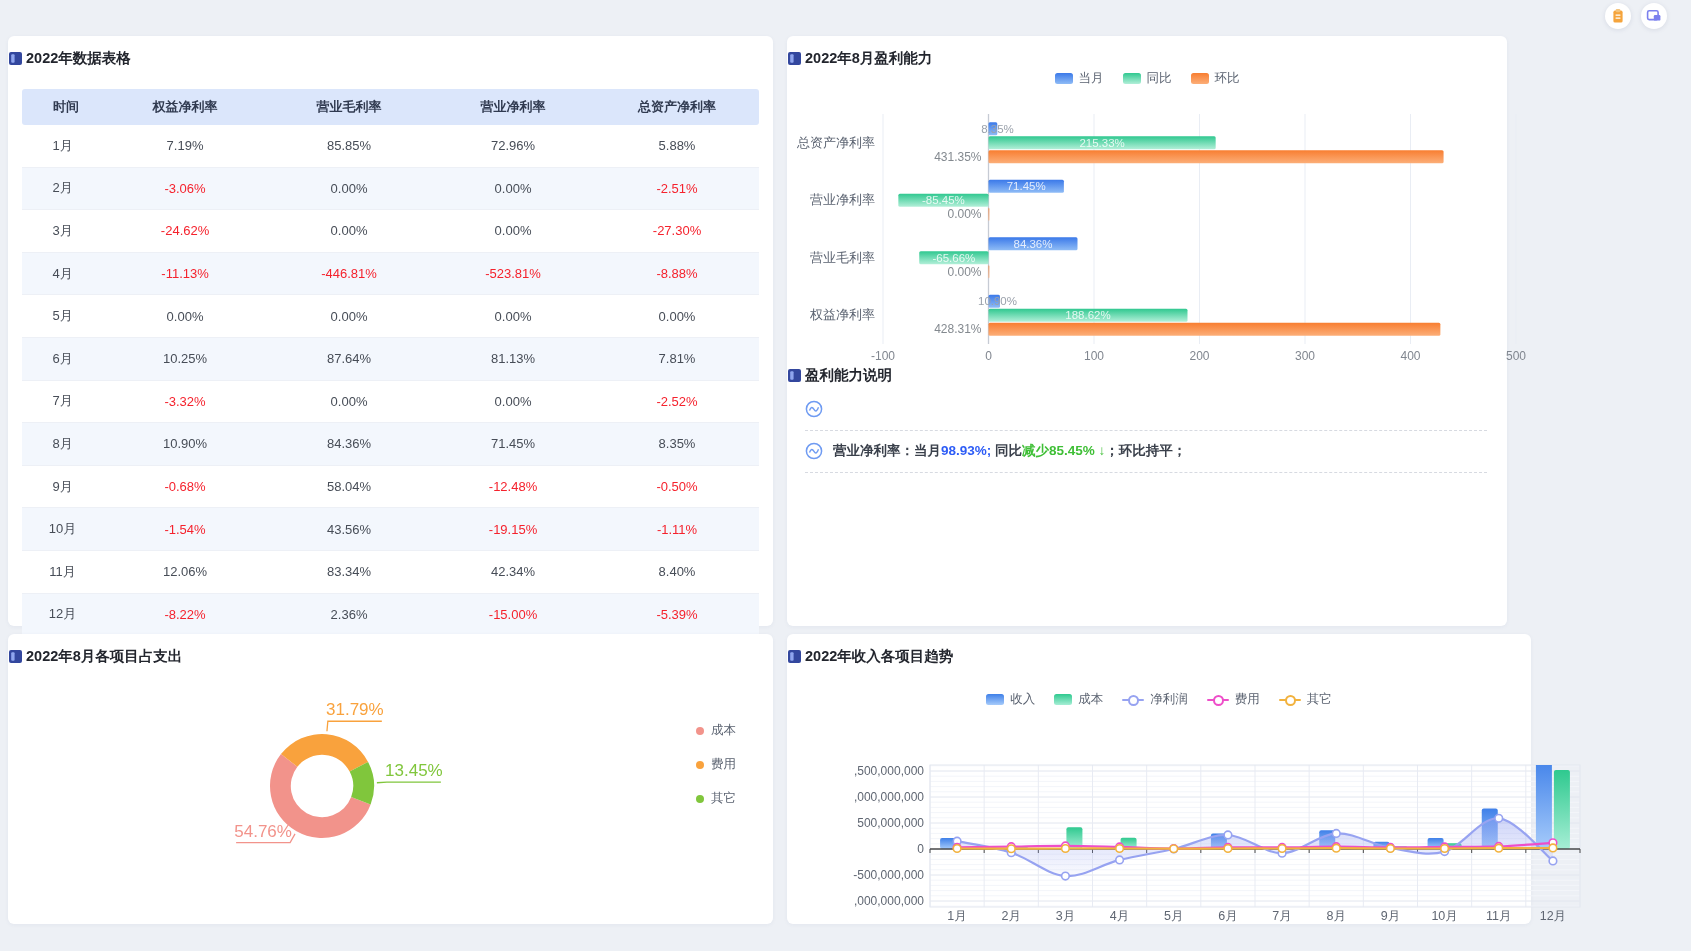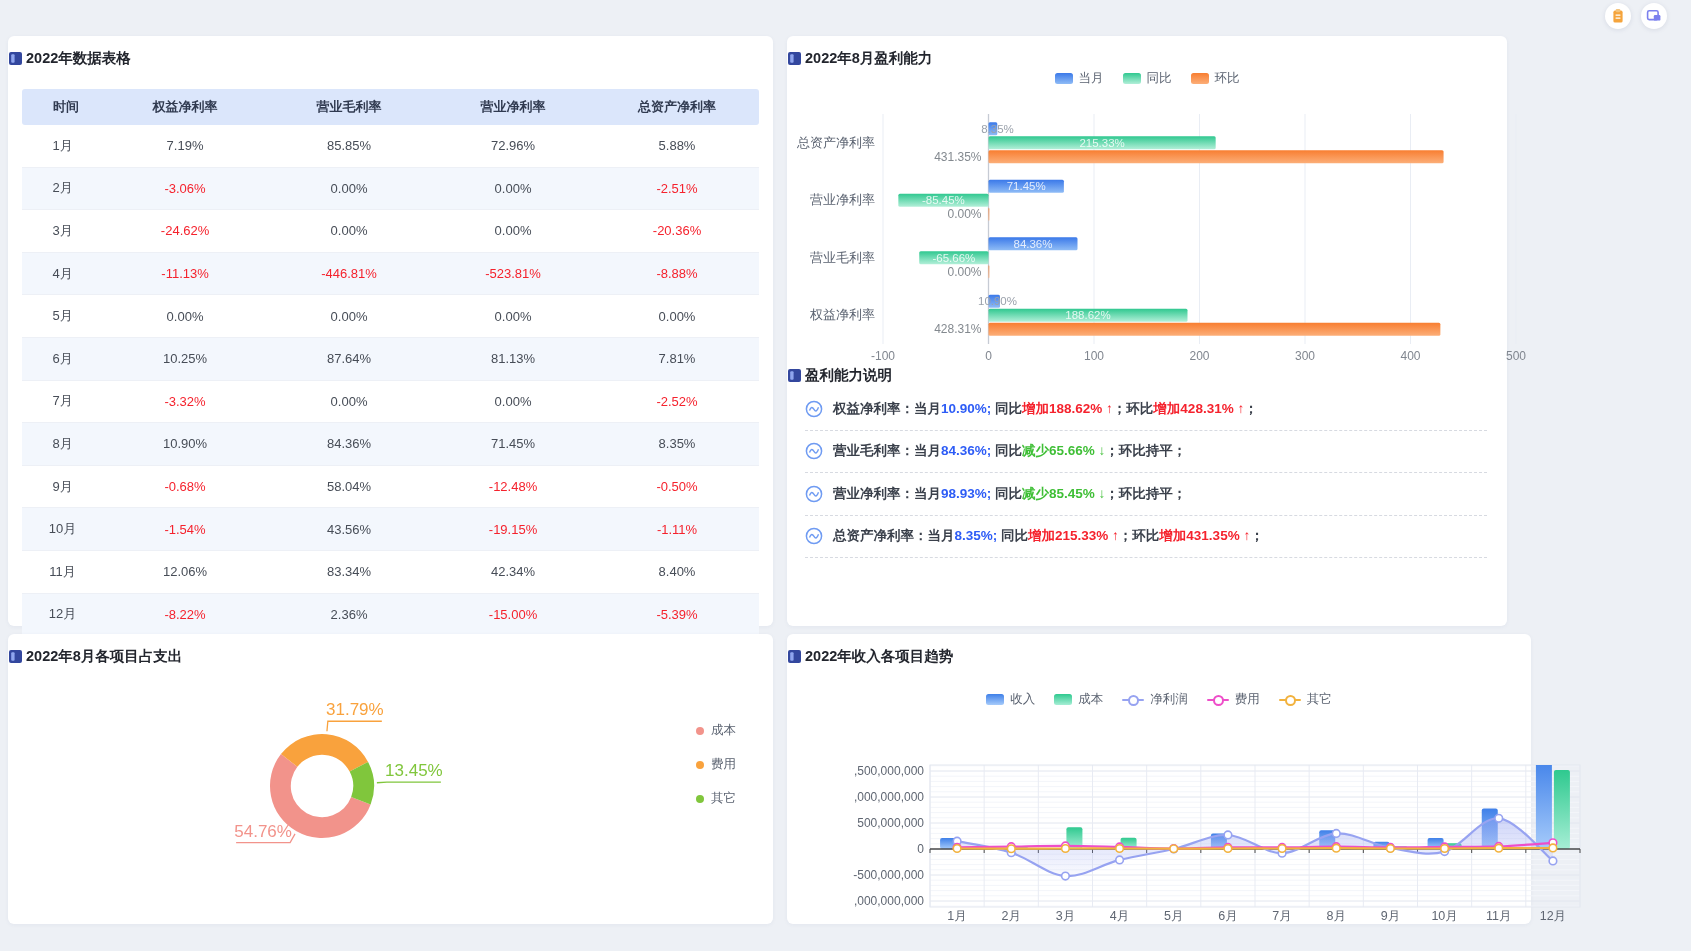--- a/index.html
+++ b/index.html
@@ -122,21 +122,21 @@
             <td class="neg">-3.06%</td>
             <td>0.00%</td>
             <td>0.00%</td>
             <td class="neg">-2.51%</td>
           </tr>
           <tr>
             <td>3月</td>
             <td class="neg">-24.62%</td>
             <td>0.00%</td>
             <td>0.00%</td>
-            <td class="neg">-20.36%</td>
+            <td class="neg">-27.30%</td>
           </tr>
           <tr>
             <td>4月</td>
             <td class="neg">-11.13%</td>
             <td class="neg">-446.81%</td>
             <td class="neg">-523.81%</td>
             <td class="neg">-8.88%</td>
           </tr>
           <tr>
             <td>5月</td>
@@ -291,48 +291,29 @@
       <span>盈利能力说明</span>
     </div>
     <div id="note-rows">
         <div class="note-row">
           <span class="picon">
             <svg width="18" height="18" viewBox="0 0 18 18">
               <circle cx="9" cy="9" r="7.6" fill="#fff" stroke="#6f9bf2" stroke-width="1.5"></circle>
               <path d="M4.5,10.5 C6,6.5 7.4,6.8 9,9.4 C10.6,12 12,11.4 13.5,7.2" fill="none" stroke="#6f9bf2" stroke-width="1.4"></path>
             </svg>
           </span>
-          <span><span class="sg-name">权益净利率：</span><span>当月</span><span class="sg-blue">10.90%;</span><span> 同比</span><span class="sg-red">增加188.62% ↑</span><span>；环比</span><span class="sg-red">增加428.31% ↑</span><span>；</span></span>
-        </div>
-        <div class="note-row">
-          <span class="picon">
-            <svg width="18" height="18" viewBox="0 0 18 18">
-              <circle cx="9" cy="9" r="7.6" fill="#fff" stroke="#6f9bf2" stroke-width="1.5"></circle>
-              <path d="M4.5,10.5 C6,6.5 7.4,6.8 9,9.4 C10.6,12 12,11.4 13.5,7.2" fill="none" stroke="#6f9bf2" stroke-width="1.4"></path>
-            </svg>
-          </span>
-          <span><span class="sg-name">营业毛利率：</span><span>当月</span><span class="sg-blue">84.36%;</span><span> 同比</span><span class="sg-green">减少65.66% ↓</span><span>；环比持平；</span></span>
         </div>
         <div class="note-row">
           <span class="picon">
             <svg width="18" height="18" viewBox="0 0 18 18">
               <circle cx="9" cy="9" r="7.6" fill="#fff" stroke="#6f9bf2" stroke-width="1.5"></circle>
               <path d="M4.5,10.5 C6,6.5 7.4,6.8 9,9.4 C10.6,12 12,11.4 13.5,7.2" fill="none" stroke="#6f9bf2" stroke-width="1.4"></path>
             </svg>
           </span>
           <span><span class="sg-name">营业净利率：</span><span>当月</span><span class="sg-blue">98.93%;</span><span> 同比</span><span class="sg-green">减少85.45% ↓</span><span>；环比持平；</span></span>
-        </div>
-        <div class="note-row">
-          <span class="picon">
-            <svg width="18" height="18" viewBox="0 0 18 18">
-              <circle cx="9" cy="9" r="7.6" fill="#fff" stroke="#6f9bf2" stroke-width="1.5"></circle>
-              <path d="M4.5,10.5 C6,6.5 7.4,6.8 9,9.4 C10.6,12 12,11.4 13.5,7.2" fill="none" stroke="#6f9bf2" stroke-width="1.4"></path>
-            </svg>
-          </span>
-          <span><span class="sg-name">总资产净利率：</span><span>当月</span><span class="sg-blue">8.35%;</span><span> 同比</span><span class="sg-red">增加215.33% ↑</span><span>；环比</span><span class="sg-red">增加431.35% ↑</span><span>；</span></span>
         </div>
       </div>
   </div>
 
   <div class="card" id="card-expense">
     <div class="panel-title">
       <span class="picon">
         <svg width="13" height="15" viewBox="0 0 13 15">
           <rect x="0" y="1" width="13" height="13" rx="2" fill="#33479e"></rect>
           <rect x="2.2" y="3.3" width="3.4" height="8.4" rx="1" fill="#8fa5ee"></rect>

